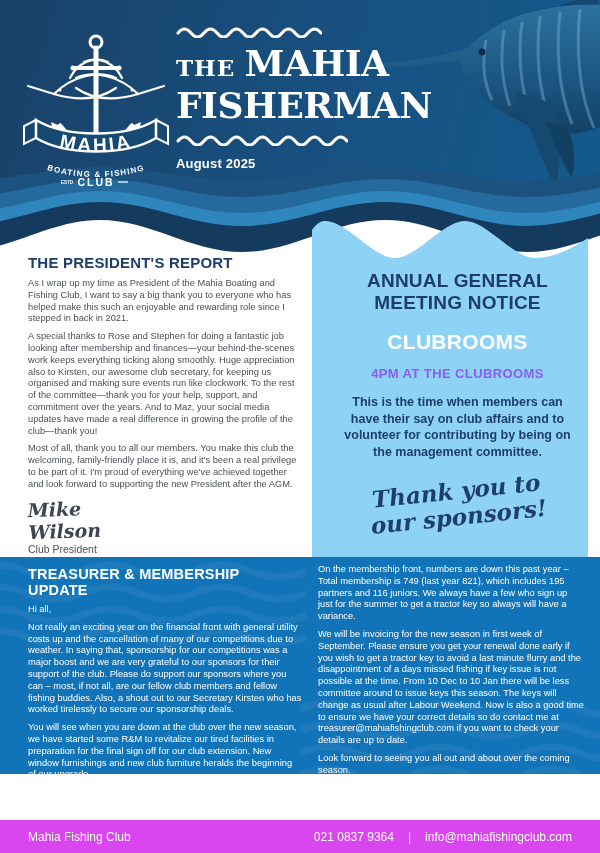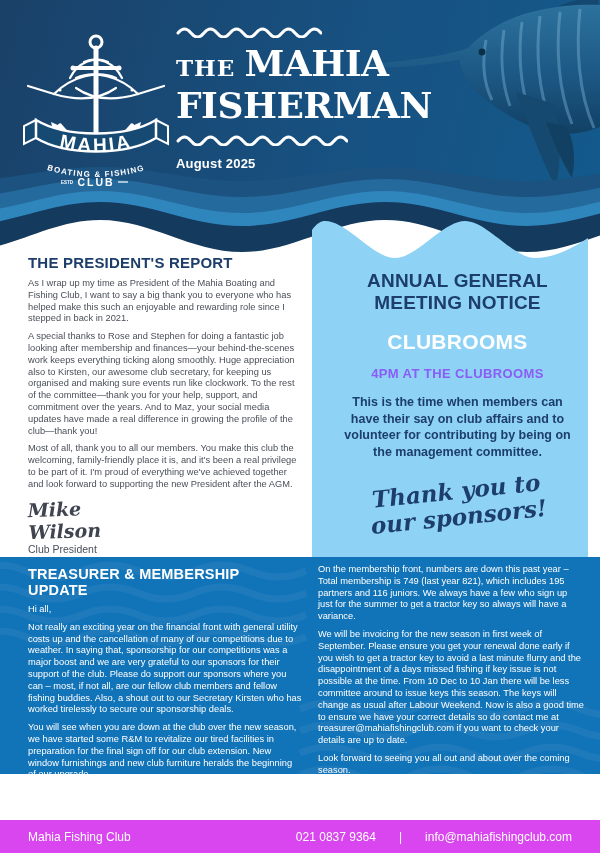--- a/index.html
+++ b/index.html
@@ -48,21 +48,21 @@
   .col-l{position:absolute;left:28px;top:9px;width:274px;}
   .col-r{position:absolute;left:318px;top:7px;width:266px;}
   .sec-h-w{font-size:14.5px;font-weight:bold;color:#fff;letter-spacing:.2px;margin:0 0 6px 0;}
   .bluesec p{font-size:9.3px;line-height:1.27;color:#fff;margin:0 0 6px 0;}
   .script-w{font-family:"DejaVu Serif",serif;font-style:italic;font-weight:bold;
             font-size:16px;color:#fff;margin-top:4px;transform:rotate(-2deg);width:160px;}
   
   .footer{position:absolute;left:0;top:820px;width:600px;height:33px;background:#d946ef;
           display:flex;align-items:center;justify-content:space-between;box-sizing:border-box;
           padding:0 28px;color:#fff;font-size:12px;z-index:5;}
-  .footer .right{display:flex;gap:23px;align-items:center;}
+  .footer .right{display:flex;gap:14px;align-items:center;}
 </style>
 </head>
 <body>
 
 <div class="page">
 
   <div class="header">
 
     <svg class="marlin" width="290" height="205" viewBox="0 0 290 205">
       <defs>

